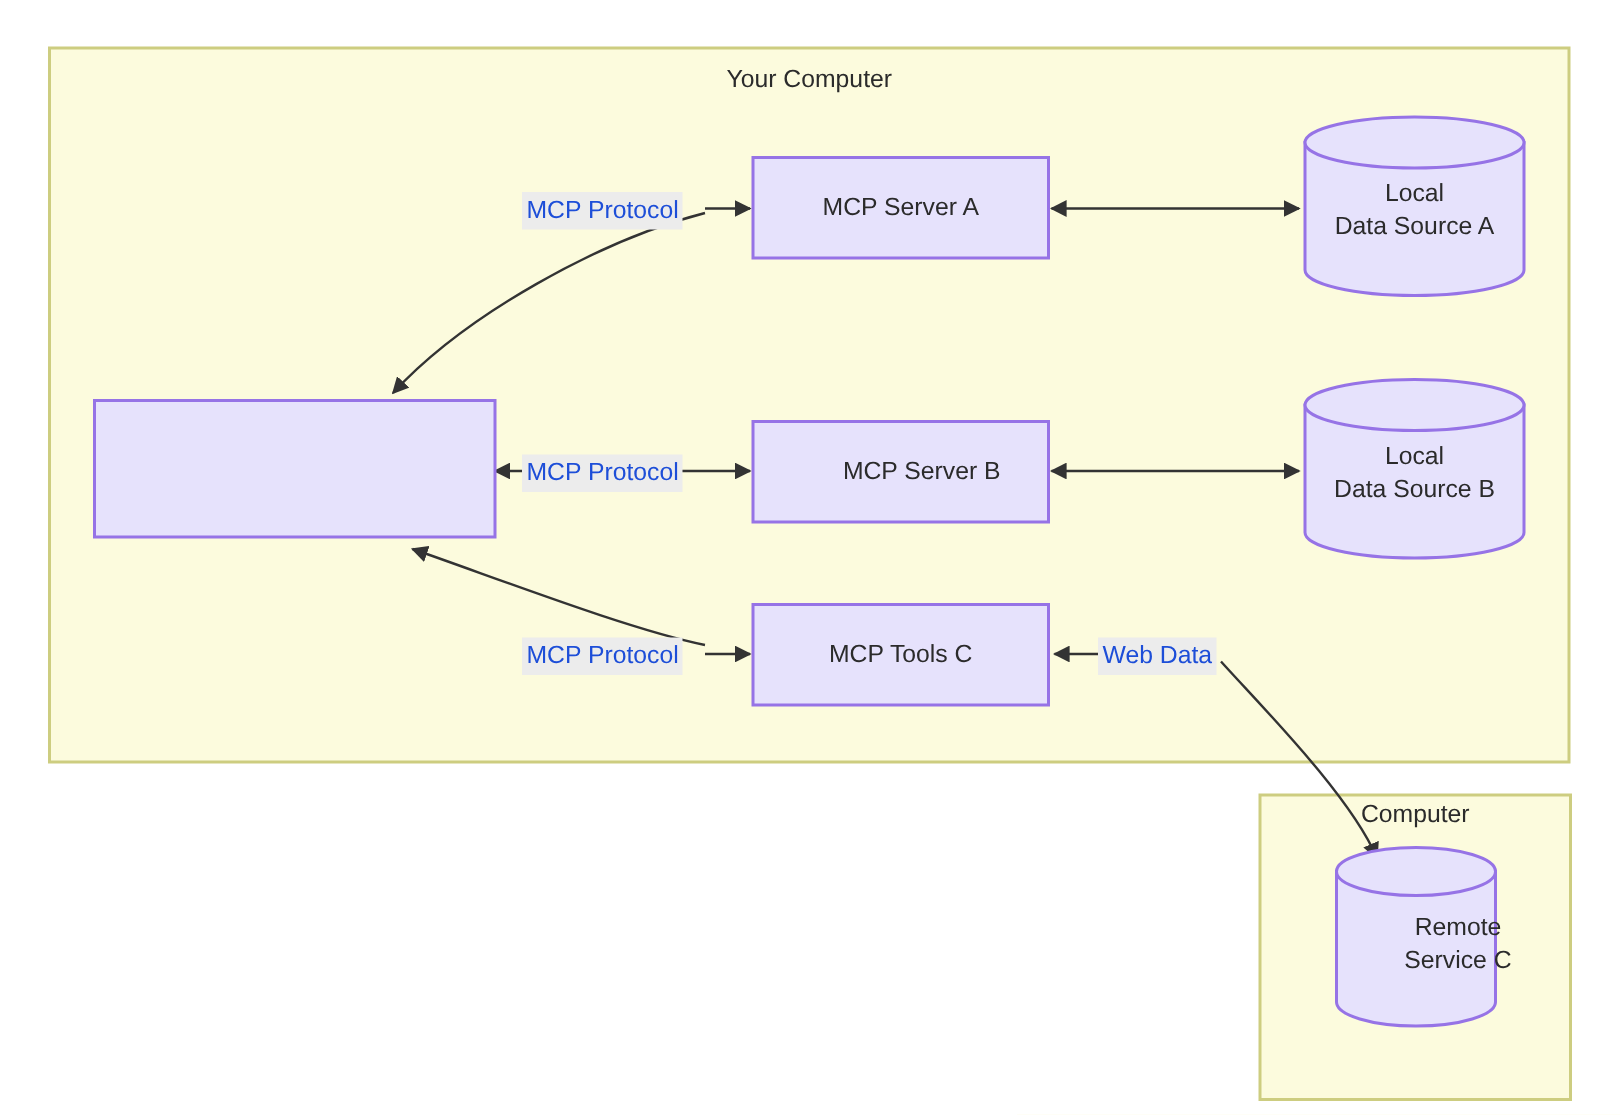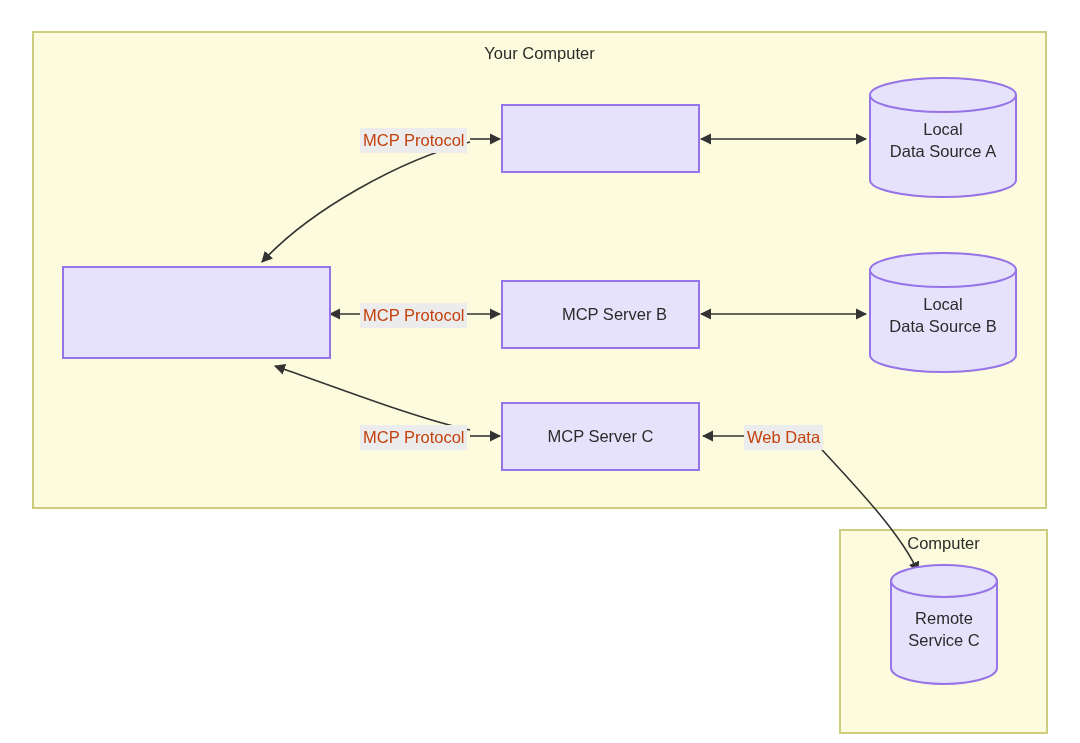--- a/index.html
+++ b/index.html
@@ -45,26 +45,25 @@
     position: absolute;
     text-align: center;
     color: #2b2b2b;
     font-size: 16.5px;
     line-height: 1.2;
     white-space: pre;
   }
   .edge-label {
     position: absolute;
     background: #ececec;
-    color: #c2410c;
+    color: #1d4ed8;
     font-size: 16.5px;
     line-height: 1.25;
     padding: 2px 3px;
     white-space: pre;
-    margin-left: 12px;
   }
 </style>
 </head>
 <body>
 
 <div id="diagram-root">
 
   <svg class="layer" viewBox="0 0 1080 743" xmlns="http://www.w3.org/2000/svg">
     <defs>
       <marker id="arrow" viewBox="0 0 10 10" refX="9" refY="5" markerWidth="7" markerHeight="7" orient="auto-start-reverse">
@@ -119,32 +118,33 @@
       <path d="M 891 581 L 891 668 A 53 16 0 0 0 997 668 L 997 581 Z" fill="#e6e2fc" stroke="#9673e6" stroke-width="2"></path>
       <ellipse cx="944" cy="581" rx="53" ry="16" fill="#e6e2fc" stroke="#9673e6" stroke-width="2"></ellipse>
     </g>
   </svg>
 
   <div class="group-label" style="left:33px; top:44px; width:1013px;">Your Computer</div>
 
   <div class="group-label" style="left:840px; top:534px; width:207px;">Computer</div>
 
 
+  <div class="node-text" style="left:502px; top:105px; width:197px; height:67px;">MCP Server A</div>
 
   <div class="node-text" style="left:516px; top:281px; width:197px; height:67px;">MCP Server B</div>
 
-  <div class="node-text" style="left:502px; top:403px; width:197px; height:67px;">MCP Server C</div>
+  <div class="node-text" style="left:502px; top:403px; width:197px; height:67px;">MCP Tools C</div>
 
   <div class="node-text" style="left:870px; top:95px; width:146px; height:90px;">Local
 Data Source A</div>
 
   <div class="node-text" style="left:870px; top:270px; width:146px; height:90px;">Local
 Data Source B</div>
 
-  <div class="node-text" style="left:891px; top:585px; width:106px; height:88px;">Remote
+  <div class="node-text" style="left:891px; top:585px; width:106px; height:88px;padding-left:28px;">Remote
 Service C</div>
 
   <div class="edge-label" style="left:348px; top:128px;">MCP Protocol</div>
 
   <div class="edge-label" style="left:348px; top:303px;">MCP Protocol</div>
 
   <div class="edge-label" style="left:348px; top:425px;">MCP Protocol</div>
 
   <div class="edge-label" style="left:732px; top:425px;">Web Data</div>
 

